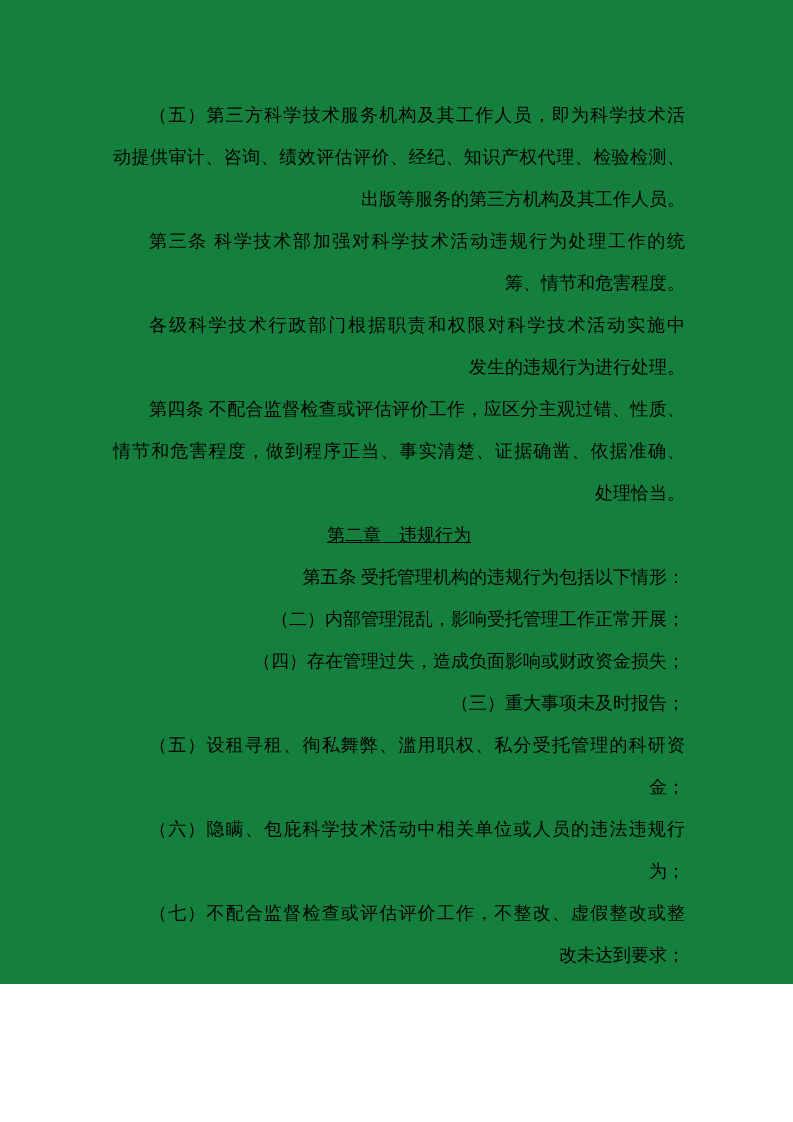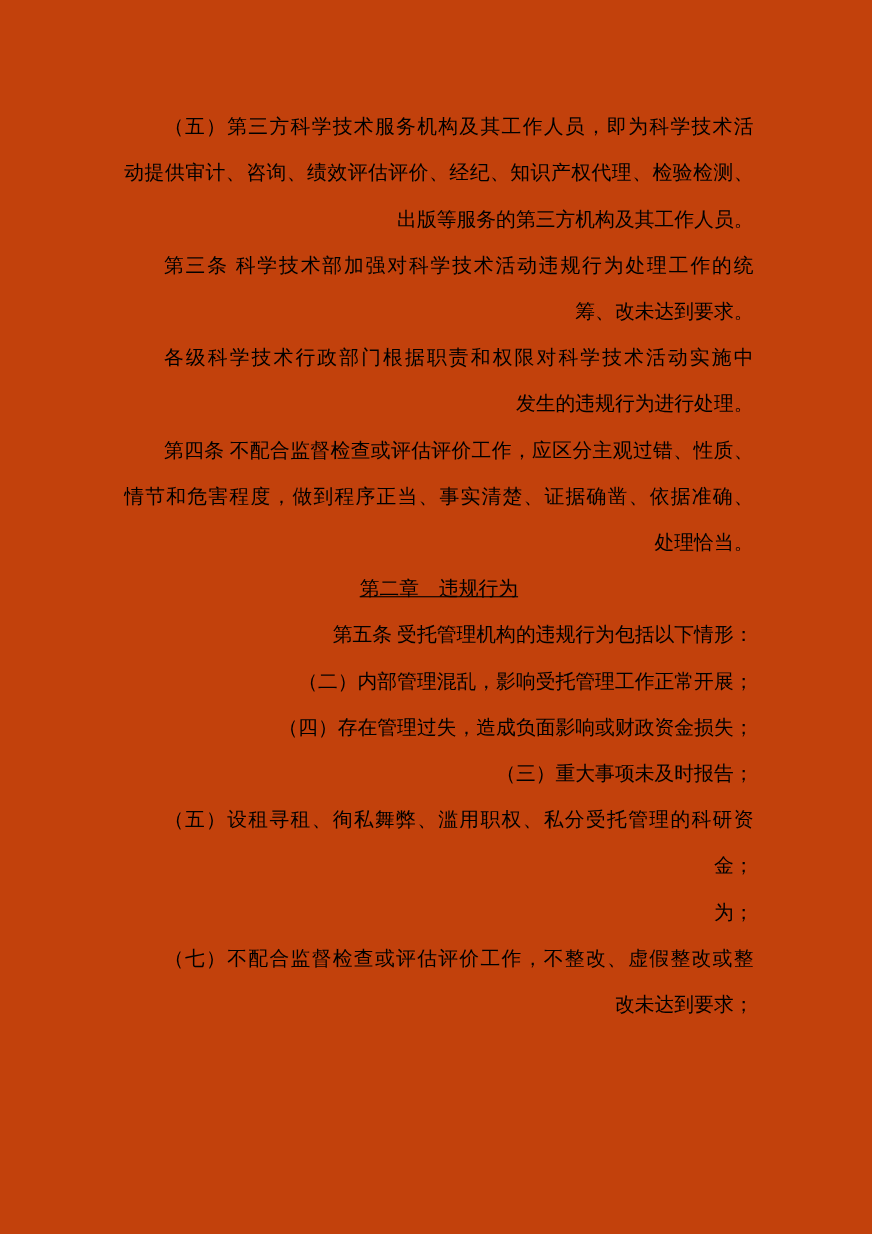--- a/index.html
+++ b/index.html
@@ -3,22 +3,22 @@
 <meta charset="utf-8">
 <style>
   html, body {
     margin: 0;
     padding: 0;
     background: #ffffff;
   }
   .page {
     position: relative;
     width: 793px;
-    height: 1122px;
-    background: #c2410c;
+    height: 984px;
+    background: #15803d;
     overflow: hidden;
   }
   .content {
     position: absolute;
     left: 113px;
     top: 94px;
     width: 572px;
     font-family: "Liberation Serif", "DejaVu Serif", serif;
     font-size: 18px;
     line-height: 42px;
@@ -44,30 +44,31 @@
 </style>
 </head>
 <body>
 
 <div class="page">
   <div class="content">
       <div class="line indent justify">（五）第三方科学技术服务机构及其工作人员，即为科学技术活</div>
       <div class="line justify">动提供审计、咨询、绩效评估评价、经纪、知识产权代理、检验检测、</div>
       <div class="line">出版等服务的第三方机构及其工作人员。</div>
       <div class="line indent justify">第三条 科学技术部加强对科学技术活动违规行为处理工作的统</div>
-      <div class="line">筹、改未达到要求。</div>
+      <div class="line">筹、情节和危害程度。</div>
       <div class="line indent justify">各级科学技术行政部门根据职责和权限对科学技术活动实施中</div>
       <div class="line">发生的违规行为进行处理。</div>
       <div class="line indent justify">第四条 不配合监督检查或评估评价工作，应区分主观过错、性质、</div>
       <div class="line justify">情节和危害程度，做到程序正当、事实清楚、证据确凿、依据准确、</div>
       <div class="line">处理恰当。</div>
       <div class="line heading">第二章　违规行为</div>
       <div class="line indent">第五条 受托管理机构的违规行为包括以下情形：</div>
       <div class="line indent">（二）内部管理混乱，影响受托管理工作正常开展；</div>
       <div class="line indent">（四）存在管理过失，造成负面影响或财政资金损失；</div>
       <div class="line indent">（三）重大事项未及时报告；</div>
       <div class="line indent justify">（五）设租寻租、徇私舞弊、滥用职权、私分受托管理的科研资</div>
       <div class="line">金；</div>
+      <div class="line indent justify">（六）隐瞒、包庇科学技术活动中相关单位或人员的违法违规行</div>
       <div class="line">为；</div>
       <div class="line indent justify">（七）不配合监督检查或评估评价工作，不整改、虚假整改或整</div>
       <div class="line">改未达到要求；</div>
     </div>
 </div>
 
 </body></html>

